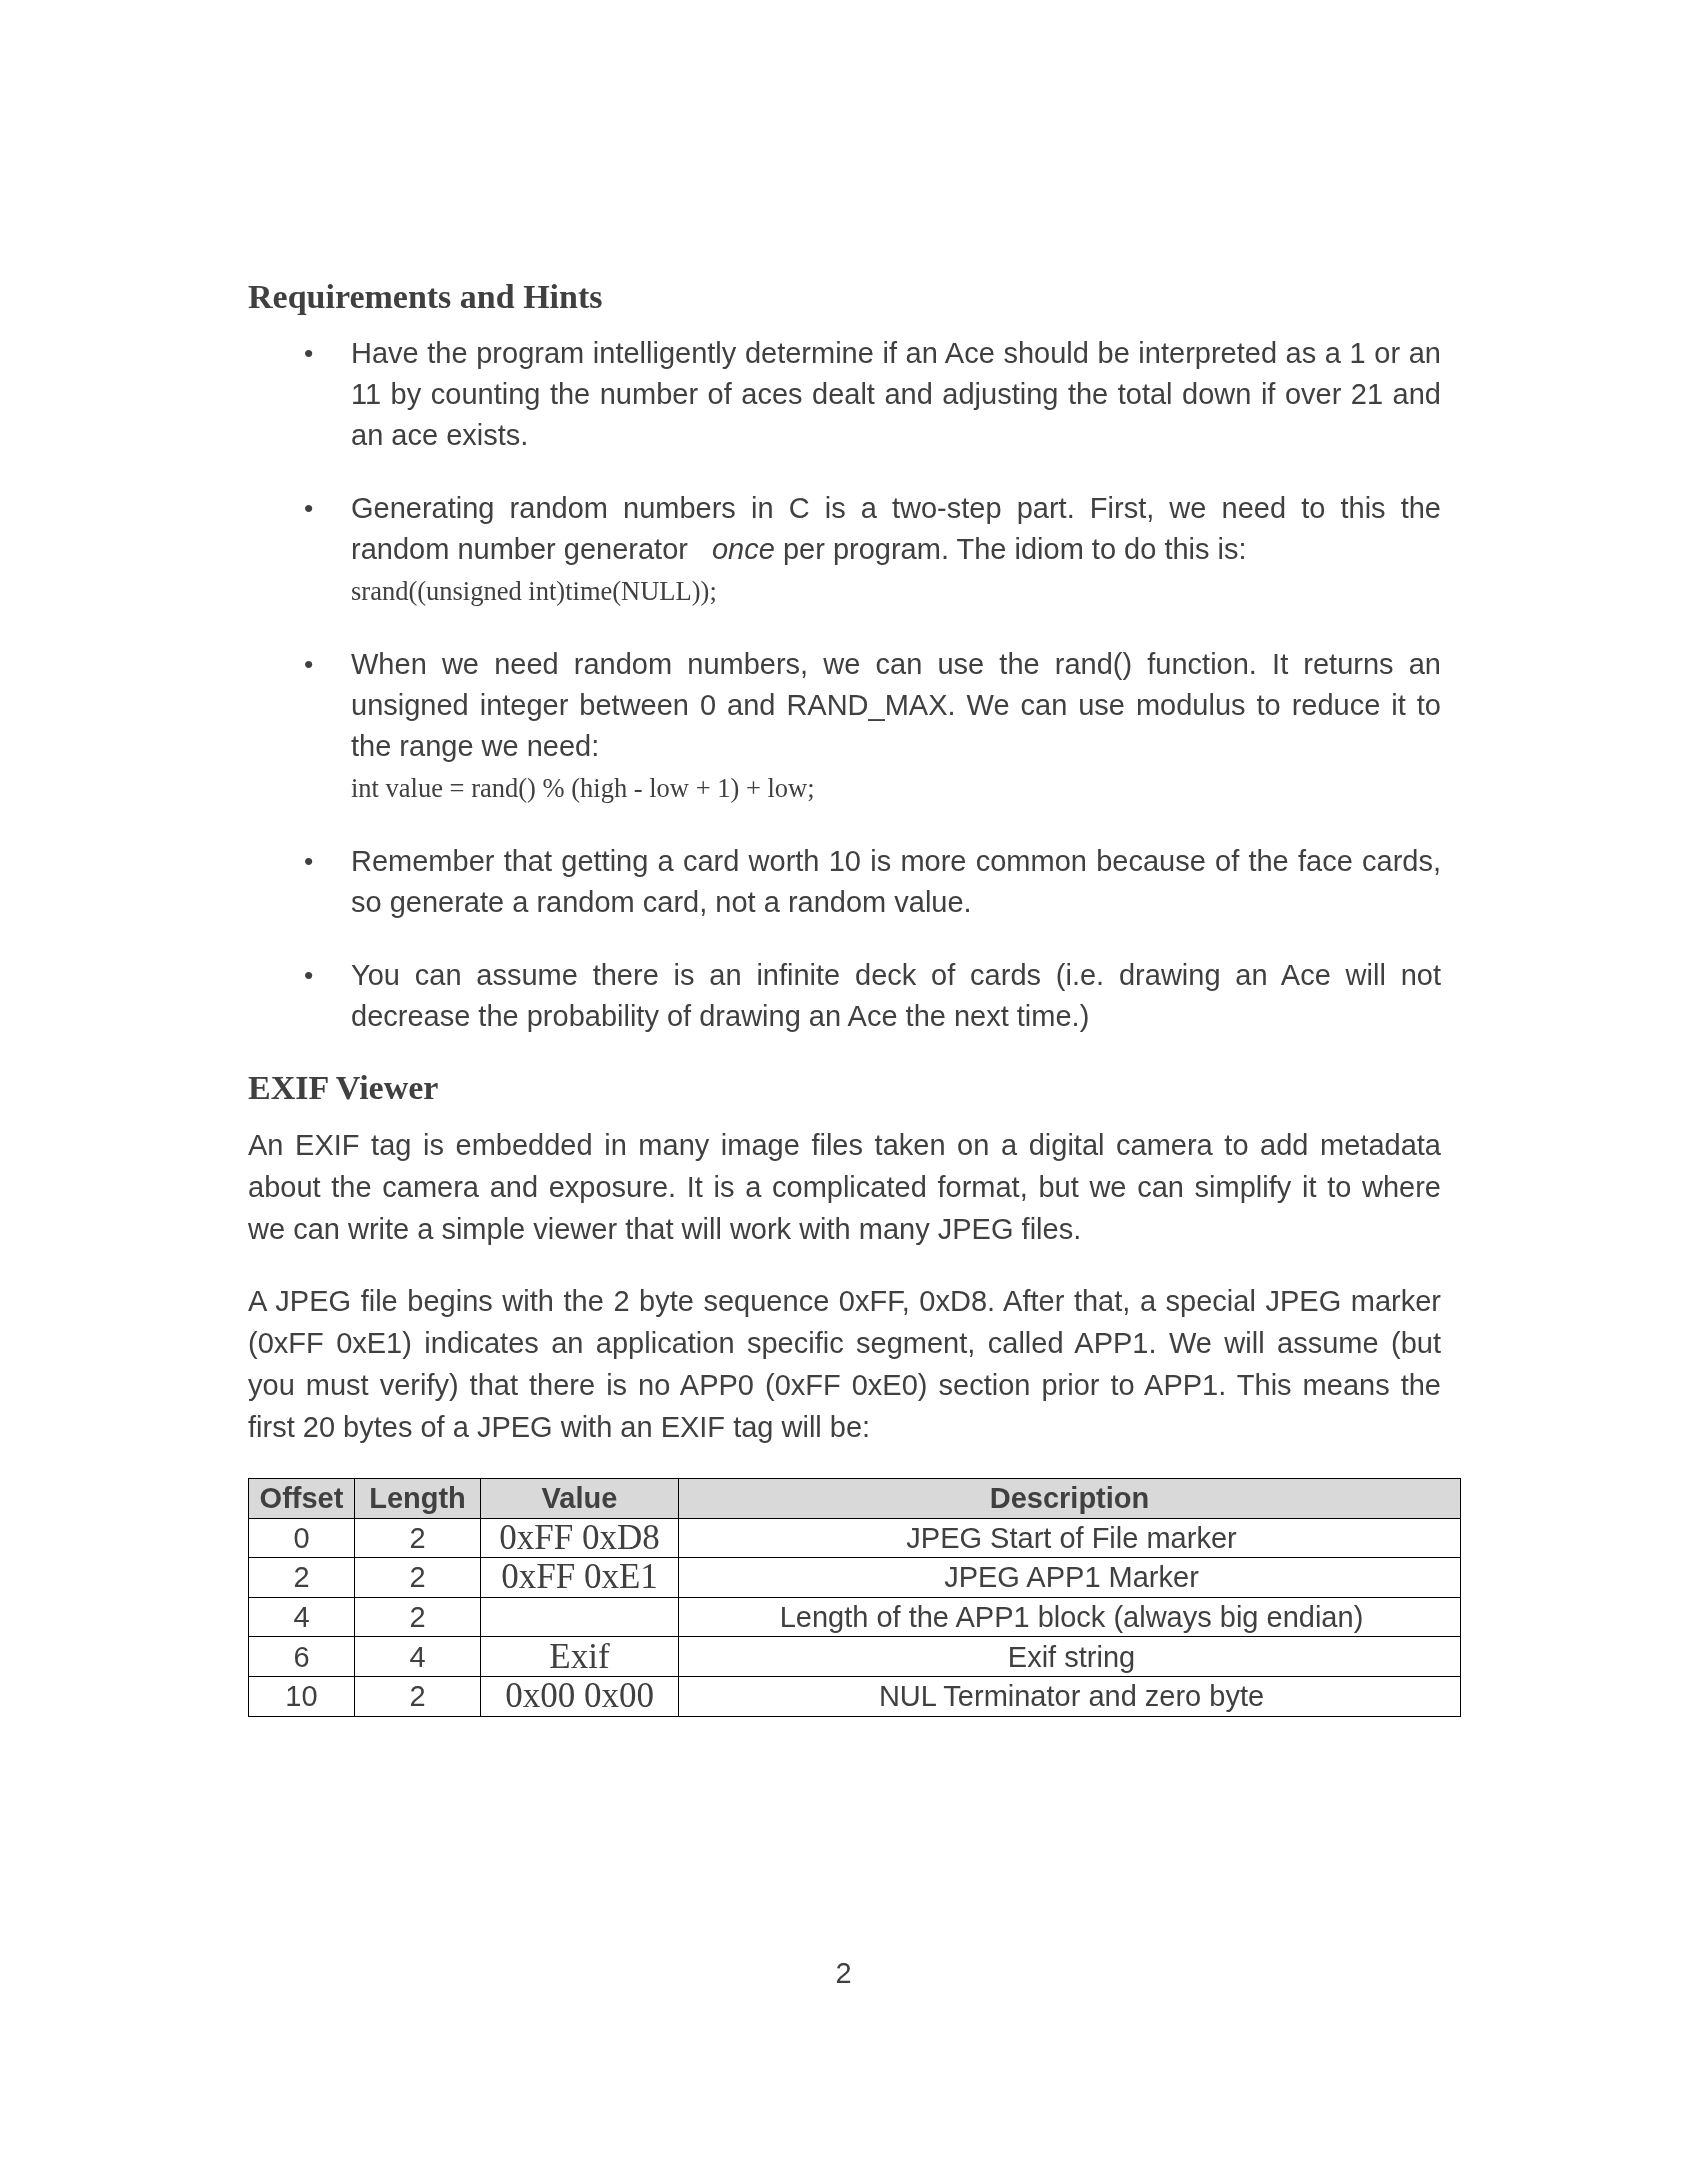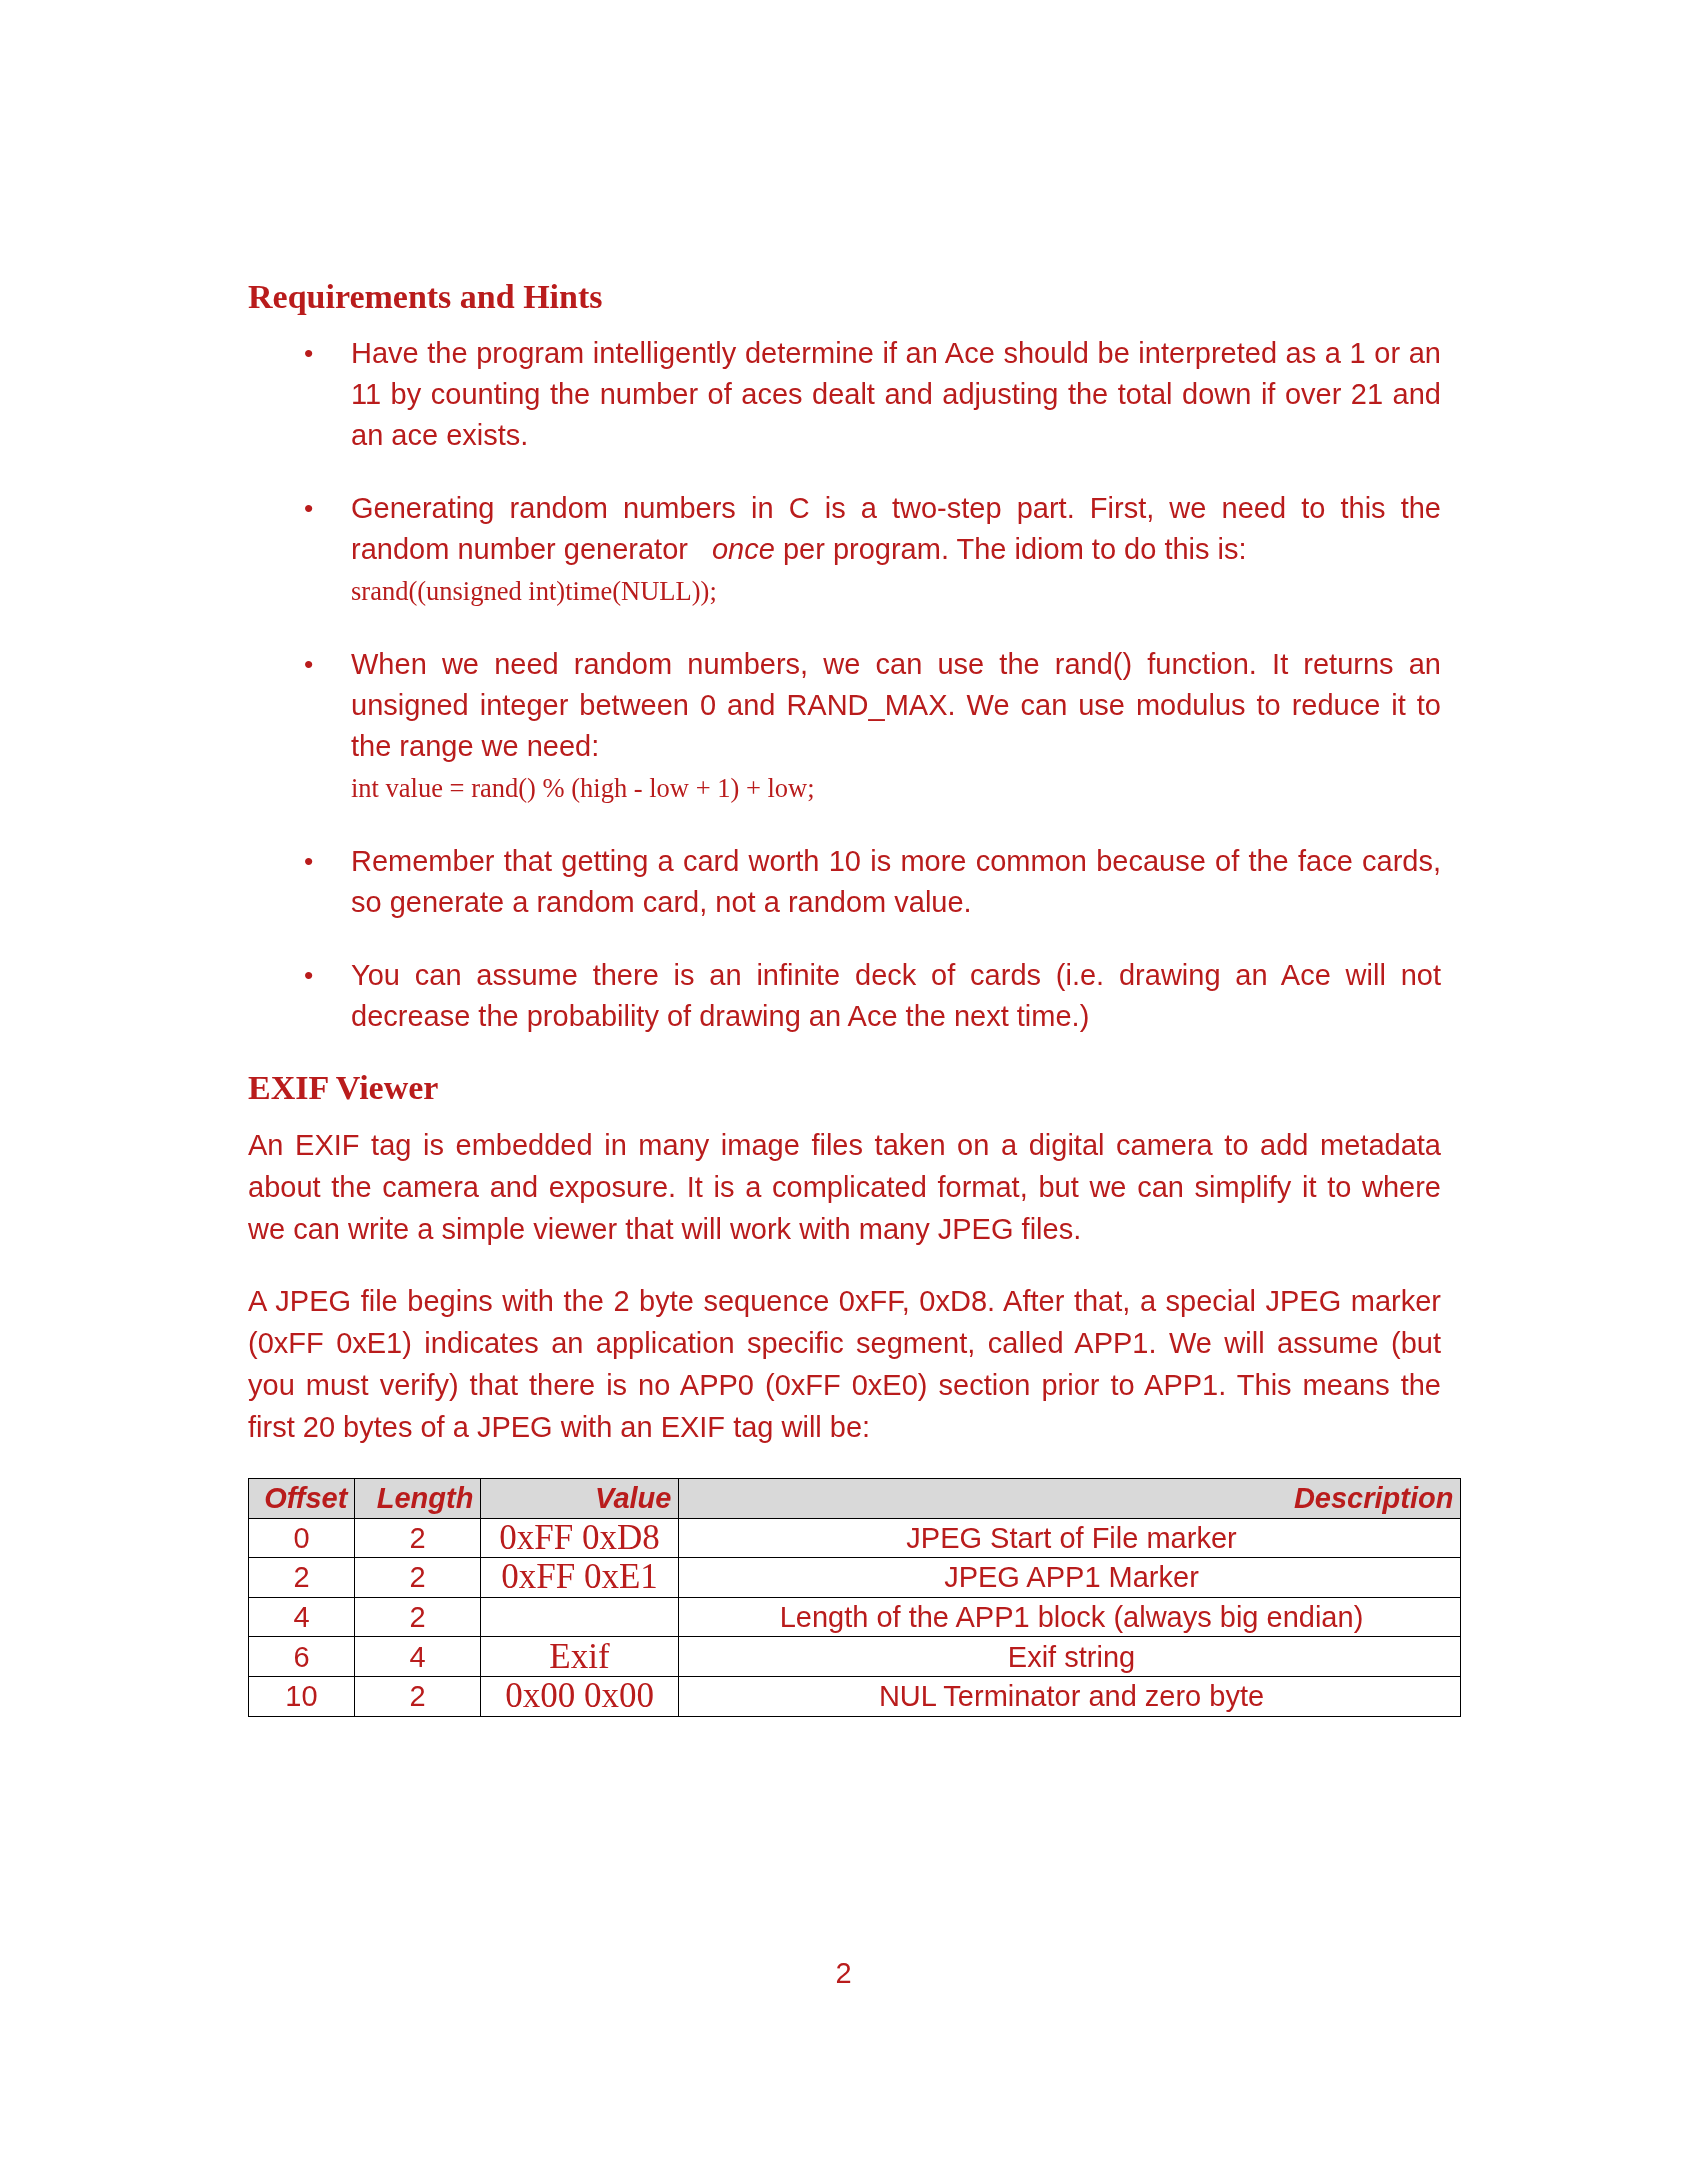--- a/index.html
+++ b/index.html
@@ -2,21 +2,21 @@
 <html style="font-size:10.6px"><head>
 <meta charset="utf-8">
 <style>
   * { margin: 0; padding: 0; box-sizing: border-box; }
   html, body { background: #ffffff; }
   .page {
     position: relative;
     width: 1687px;
     height: 2183px;
     background: #ffffff;
-    color: #b91c1c;
+    color: #404040;
     font-family: "Liberation Sans", sans-serif;
     font-size: 29px;
     padding: 278px 246px 0 248px;
     overflow: hidden;
   }
   h1.doc-heading {
     font-family: "Liberation Serif", serif;
     font-size: 34px;
     font-weight: bold;
     margin: 0 0 17px 0;
@@ -55,22 +55,21 @@
   }
   .exif-table th, .exif-table td {
     border: 1.3px solid #000000;
     vertical-align: top;
     line-height: 36px;
     padding: 1.3px 6.6px;
   }
   .exif-table th {
     background: #d9d9d9;
     font-weight: bold;
-    text-align: right;
-    font-style: italic;
+    text-align: center;
   }
   .exif-table col.col-offset { width: 106px; }
   .exif-table col.col-length { width: 126px; }
   .exif-table col.col-value  { width: 198px; }
   .exif-table col.col-desc   { width: 782px; }
   td.c { text-align: center; }
   td.desc { text-align: center; padding-left: 10.6px; }
   td.code { font-size: 35px; }
   .page-number {
     position: absolute;

